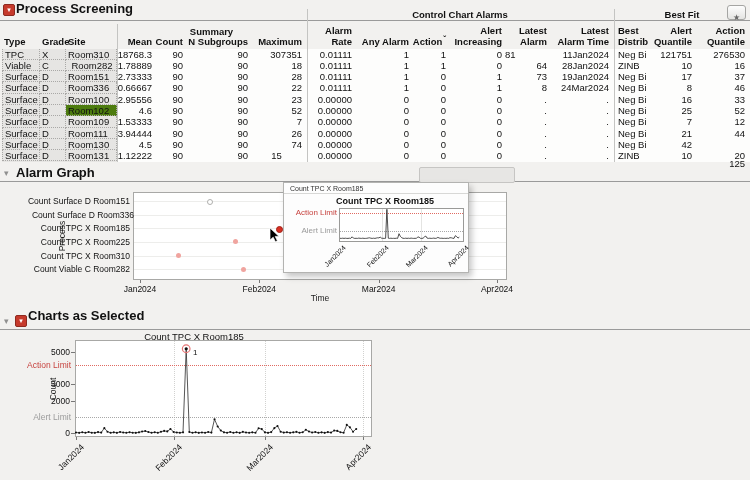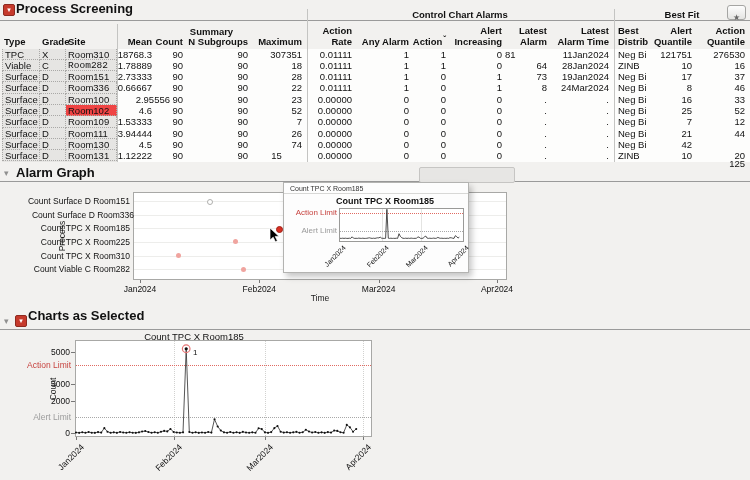--- a/index.html
+++ b/index.html
@@ -81,21 +81,21 @@
     <div style="position: absolute; left: 306.5px; top: 9px; width: 1px; height: 152.5px; background: rgb(196, 196, 194);"></div>
     <div style="position: absolute; left: 613.5px; top: 9px; width: 1px; height: 152.5px; background: rgb(196, 196, 194);"></div>
     <div style="position: absolute; left: 116.5px; top: 24px; width: 1px; height: 137.5px; background: rgb(196, 196, 194);"></div>
     <div style="position: absolute; left: 2px; top: 25px; width: 38px; height: 22px; display: flex; align-items: flex-end; justify-content: flex-start; font-size: 9.5px; font-weight: bold; line-height: 10.5px; white-space: pre-line; text-align: left; box-sizing: border-box; padding-right: 0px; padding-left: 2px; cursor: pointer;">Type</div>
     <div style="position: absolute; left: 40px; top: 25px; width: 26px; height: 22px; display: flex; align-items: flex-end; justify-content: flex-start; font-size: 9.5px; font-weight: bold; line-height: 10.5px; white-space: pre-line; text-align: left; box-sizing: border-box; padding-right: 0px; padding-left: 2px; cursor: pointer;">Grade</div>
     <div style="position: absolute; left: 66px; top: 25px; width: 51px; height: 22px; display: flex; align-items: flex-end; justify-content: flex-start; font-size: 9.5px; font-weight: bold; line-height: 10.5px; white-space: pre-line; text-align: left; box-sizing: border-box; padding-right: 0px; padding-left: 2px; cursor: pointer;">Site</div>
     <div style="position: absolute; left: 117px; top: 25px; width: 38px; height: 22px; display: flex; align-items: flex-end; justify-content: flex-end; font-size: 9.5px; font-weight: bold; line-height: 10.5px; white-space: pre-line; text-align: right; box-sizing: border-box; padding-right: 3px; padding-left: 0px; cursor: pointer;">Mean</div>
     <div style="position: absolute; left: 155px; top: 25px; width: 31px; height: 22px; display: flex; align-items: flex-end; justify-content: flex-end; font-size: 9.5px; font-weight: bold; line-height: 10.5px; white-space: pre-line; text-align: right; box-sizing: border-box; padding-right: 3px; padding-left: 0px; cursor: pointer;">Count</div>
     <div style="position: absolute; left: 186px; top: 25px; width: 65px; height: 22px; display: flex; align-items: flex-end; justify-content: flex-end; font-size: 9.5px; font-weight: bold; line-height: 10.5px; white-space: pre-line; text-align: right; box-sizing: border-box; padding-right: 3px; padding-left: 0px; cursor: pointer;">N Subgroups</div>
     <div style="position: absolute; left: 251px; top: 25px; width: 54px; height: 22px; display: flex; align-items: flex-end; justify-content: flex-end; font-size: 9.5px; font-weight: bold; line-height: 10.5px; white-space: pre-line; text-align: right; box-sizing: border-box; padding-right: 3px; padding-left: 0px; cursor: pointer;">Maximum</div>
-    <div style="position: absolute; left: 306px; top: 25px; width: 49px; height: 22px; display: flex; align-items: flex-end; justify-content: flex-end; font-size: 9.5px; font-weight: bold; line-height: 10.5px; white-space: pre-line; text-align: right; box-sizing: border-box; padding-right: 3px; padding-left: 0px; cursor: pointer;">Action Rate</div>
+    <div style="position: absolute; left: 306px; top: 25px; width: 49px; height: 22px; display: flex; align-items: flex-end; justify-content: flex-end; font-size: 9.5px; font-weight: bold; line-height: 10.5px; white-space: pre-line; text-align: right; box-sizing: border-box; padding-right: 3px; padding-left: 0px; cursor: pointer;">Alarm Rate</div>
     <div style="position: absolute; left: 355px; top: 25px; width: 57px; height: 22px; display: flex; align-items: flex-end; justify-content: flex-end; font-size: 9.5px; font-weight: bold; line-height: 10.5px; white-space: pre-line; text-align: right; box-sizing: border-box; padding-right: 3px; padding-left: 0px; cursor: pointer;">Any Alarm</div>
     <div style="position: absolute; left: 412px; top: 25px; width: 37px; height: 22px; display: flex; align-items: flex-end; justify-content: flex-end; font-size: 9.5px; font-weight: bold; line-height: 10.5px; white-space: pre-line; text-align: right; box-sizing: border-box; padding-right: 3px; padding-left: 0px; cursor: pointer;">Action<span style="font-size: 8px; position: relative; top: -3px; margin-left: 1px;">ˇ</span></div>
     <div style="position: absolute; left: 449px; top: 25px; width: 56px; height: 22px; display: flex; align-items: flex-end; justify-content: flex-end; font-size: 9.5px; font-weight: bold; line-height: 10.5px; white-space: pre-line; text-align: right; box-sizing: border-box; padding-right: 3px; padding-left: 0px; cursor: pointer;">Alert
 Increasing</div>
     <div style="position: absolute; left: 505px; top: 25px; width: 45px; height: 22px; display: flex; align-items: flex-end; justify-content: flex-end; font-size: 9.5px; font-weight: bold; line-height: 10.5px; white-space: pre-line; text-align: right; box-sizing: border-box; padding-right: 3px; padding-left: 0px; cursor: pointer;">Latest
 Alarm</div>
     <div style="position: absolute; left: 550px; top: 25px; width: 62px; height: 22px; display: flex; align-items: flex-end; justify-content: flex-end; font-size: 9.5px; font-weight: bold; line-height: 10.5px; white-space: pre-line; text-align: right; box-sizing: border-box; padding-right: 3px; padding-left: 0px; cursor: pointer;">Latest
 Alarm Time</div>
     <div style="position: absolute; left: 616px; top: 25px; width: 31px; height: 22px; display: flex; align-items: flex-end; justify-content: flex-start; font-size: 9.5px; font-weight: bold; line-height: 10.5px; white-space: pre-line; text-align: left; box-sizing: border-box; padding-right: 0px; padding-left: 2px; cursor: pointer;">Best
 Distrib</div>
@@ -114,21 +114,21 @@
     <div style="position: absolute; left: 355px; top: 48.5px; width: 57px; height: 11.3px; font-size: 9.5px; line-height: 11.3px; white-space: nowrap; overflow: hidden; text-align: right; box-sizing: border-box; padding-right: 3px; padding-left: 0px;">1</div>
     <div style="position: absolute; left: 412px; top: 48.5px; width: 37px; height: 11.3px; font-size: 9.5px; line-height: 11.3px; white-space: nowrap; overflow: hidden; text-align: right; box-sizing: border-box; padding-right: 3px; padding-left: 0px;">1</div>
     <div style="position: absolute; left: 449px; top: 48.5px; width: 56px; height: 11.3px; font-size: 9.5px; line-height: 11.3px; white-space: nowrap; overflow: hidden; text-align: right; box-sizing: border-box; padding-right: 3px; padding-left: 0px;">0</div>
     <div style="position: absolute; left: 505px; top: 48.5px; width: 45px; height: 11.3px; font-size: 9.5px; line-height: 11.3px; white-space: nowrap; overflow: hidden; text-align: left; box-sizing: border-box; padding-right: 3px; padding-left: 0px;">81</div>
     <div style="position: absolute; left: 550px; top: 48.5px; width: 62px; height: 11.3px; font-size: 9.5px; line-height: 11.3px; white-space: nowrap; overflow: hidden; text-align: right; box-sizing: border-box; padding-right: 3px; padding-left: 0px;">11Jan2024</div>
     <div style="position: absolute; left: 616px; top: 48.5px; width: 31px; height: 11.3px; font-size: 9.5px; line-height: 11.3px; white-space: nowrap; overflow: hidden; text-align: left; box-sizing: border-box; padding-right: 0px; padding-left: 2px;">Neg Bin</div>
     <div style="position: absolute; left: 647px; top: 48.5px; width: 48px; height: 11.3px; font-size: 9.5px; line-height: 11.3px; white-space: nowrap; overflow: hidden; text-align: right; box-sizing: border-box; padding-right: 3px; padding-left: 0px;">121751</div>
     <div style="position: absolute; left: 695px; top: 48.5px; width: 53px; height: 11.3px; font-size: 9.5px; line-height: 11.3px; white-space: nowrap; overflow: hidden; text-align: right; box-sizing: border-box; padding-right: 3px; padding-left: 0px;">276530</div>
     <div style="position: absolute; left: 2px; top: 59.8px; width: 38px; height: 11.3px; font-size: 9.5px; line-height: 11.3px; white-space: nowrap; overflow: hidden; text-align: left; box-sizing: border-box; padding-right: 0px; padding-left: 2px; background: rgb(230, 229, 227); border-right: 1px dotted rgb(169, 168, 166); border-bottom: 1px dotted rgb(169, 168, 166); border-left: 1px dotted rgb(169, 168, 166);">Viable</div>
     <div style="position: absolute; left: 40px; top: 59.8px; width: 26px; height: 11.3px; font-size: 9.5px; line-height: 11.3px; white-space: nowrap; overflow: hidden; text-align: left; box-sizing: border-box; padding-right: 0px; padding-left: 2px; background: rgb(230, 229, 227); border-right: 1px dotted rgb(169, 168, 166); border-bottom: 1px dotted rgb(169, 168, 166);">C</div>
-    <div style="position: absolute; left: 66px; top: 59.8px; width: 51px; height: 11.3px; font-size: 9.5px; line-height: 11.3px; white-space: nowrap; overflow: hidden; text-align: right; box-sizing: border-box; padding-right: 8px; padding-left: 2px; background: rgb(230, 229, 227); border-right: 1px dotted rgb(169, 168, 166); border-bottom: 1px dotted rgb(169, 168, 166); font-family: Liberation Mono, monospace;">Room282</div>
+    <div style="position: absolute; left: 66px; top: 59.8px; width: 51px; height: 11.3px; font-size: 9.5px; line-height: 11.3px; white-space: nowrap; overflow: hidden; text-align: center; box-sizing: border-box; padding-right: 0px; padding-left: 2px; background: rgb(230, 229, 227); border-right: 1px dotted rgb(169, 168, 166); border-bottom: 1px dotted rgb(169, 168, 166);">Room282</div>
     <div style="position: absolute; left: 117px; top: 59.8px; width: 38px; height: 11.3px; font-size: 9.5px; line-height: 11.3px; white-space: nowrap; overflow: hidden; text-align: right; box-sizing: border-box; padding-right: 3px; padding-left: 0px;">1.78889</div>
     <div style="position: absolute; left: 155px; top: 59.8px; width: 31px; height: 11.3px; font-size: 9.5px; line-height: 11.3px; white-space: nowrap; overflow: hidden; text-align: right; box-sizing: border-box; padding-right: 3px; padding-left: 0px;">90</div>
     <div style="position: absolute; left: 186px; top: 59.8px; width: 65px; height: 11.3px; font-size: 9.5px; line-height: 11.3px; white-space: nowrap; overflow: hidden; text-align: right; box-sizing: border-box; padding-right: 3px; padding-left: 0px;">90</div>
     <div style="position: absolute; left: 251px; top: 59.8px; width: 54px; height: 11.3px; font-size: 9.5px; line-height: 11.3px; white-space: nowrap; overflow: hidden; text-align: right; box-sizing: border-box; padding-right: 3px; padding-left: 0px;">18</div>
     <div style="position: absolute; left: 306px; top: 59.8px; width: 49px; height: 11.3px; font-size: 9.5px; line-height: 11.3px; white-space: nowrap; overflow: hidden; text-align: right; box-sizing: border-box; padding-right: 3px; padding-left: 0px;">0.01111</div>
     <div style="position: absolute; left: 355px; top: 59.8px; width: 57px; height: 11.3px; font-size: 9.5px; line-height: 11.3px; white-space: nowrap; overflow: hidden; text-align: right; box-sizing: border-box; padding-right: 3px; padding-left: 0px;">1</div>
     <div style="position: absolute; left: 412px; top: 59.8px; width: 37px; height: 11.3px; font-size: 9.5px; line-height: 11.3px; white-space: nowrap; overflow: hidden; text-align: right; box-sizing: border-box; padding-right: 3px; padding-left: 0px;">1</div>
     <div style="position: absolute; left: 449px; top: 59.8px; width: 56px; height: 11.3px; font-size: 9.5px; line-height: 11.3px; white-space: nowrap; overflow: hidden; text-align: right; box-sizing: border-box; padding-right: 3px; padding-left: 0px;">0</div>
     <div style="position: absolute; left: 505px; top: 59.8px; width: 45px; height: 11.3px; font-size: 9.5px; line-height: 11.3px; white-space: nowrap; overflow: hidden; text-align: right; box-sizing: border-box; padding-right: 3px; padding-left: 0px;">64</div>
     <div style="position: absolute; left: 550px; top: 59.8px; width: 62px; height: 11.3px; font-size: 9.5px; line-height: 11.3px; white-space: nowrap; overflow: hidden; text-align: right; box-sizing: border-box; padding-right: 3px; padding-left: 0px;">28Jan2024</div>
@@ -163,36 +163,36 @@
     <div style="position: absolute; left: 412px; top: 82.4px; width: 37px; height: 11.3px; font-size: 9.5px; line-height: 11.3px; white-space: nowrap; overflow: hidden; text-align: right; box-sizing: border-box; padding-right: 3px; padding-left: 0px;">0</div>
     <div style="position: absolute; left: 449px; top: 82.4px; width: 56px; height: 11.3px; font-size: 9.5px; line-height: 11.3px; white-space: nowrap; overflow: hidden; text-align: right; box-sizing: border-box; padding-right: 3px; padding-left: 0px;">1</div>
     <div style="position: absolute; left: 505px; top: 82.4px; width: 45px; height: 11.3px; font-size: 9.5px; line-height: 11.3px; white-space: nowrap; overflow: hidden; text-align: right; box-sizing: border-box; padding-right: 3px; padding-left: 0px;">8</div>
     <div style="position: absolute; left: 550px; top: 82.4px; width: 62px; height: 11.3px; font-size: 9.5px; line-height: 11.3px; white-space: nowrap; overflow: hidden; text-align: right; box-sizing: border-box; padding-right: 3px; padding-left: 0px;">24Mar2024</div>
     <div style="position: absolute; left: 616px; top: 82.4px; width: 31px; height: 11.3px; font-size: 9.5px; line-height: 11.3px; white-space: nowrap; overflow: hidden; text-align: left; box-sizing: border-box; padding-right: 0px; padding-left: 2px;">Neg Bin</div>
     <div style="position: absolute; left: 647px; top: 82.4px; width: 48px; height: 11.3px; font-size: 9.5px; line-height: 11.3px; white-space: nowrap; overflow: hidden; text-align: right; box-sizing: border-box; padding-right: 3px; padding-left: 0px;">8</div>
     <div style="position: absolute; left: 695px; top: 82.4px; width: 53px; height: 11.3px; font-size: 9.5px; line-height: 11.3px; white-space: nowrap; overflow: hidden; text-align: right; box-sizing: border-box; padding-right: 3px; padding-left: 0px;">46</div>
     <div style="position: absolute; left: 2px; top: 93.7px; width: 38px; height: 11.3px; font-size: 9.5px; line-height: 11.3px; white-space: nowrap; overflow: hidden; text-align: left; box-sizing: border-box; padding-right: 0px; padding-left: 2px; background: rgb(230, 229, 227); border-right: 1px dotted rgb(169, 168, 166); border-bottom: 1px dotted rgb(169, 168, 166); border-left: 1px dotted rgb(169, 168, 166);">Surface</div>
     <div style="position: absolute; left: 40px; top: 93.7px; width: 26px; height: 11.3px; font-size: 9.5px; line-height: 11.3px; white-space: nowrap; overflow: hidden; text-align: left; box-sizing: border-box; padding-right: 0px; padding-left: 2px; background: rgb(230, 229, 227); border-right: 1px dotted rgb(169, 168, 166); border-bottom: 1px dotted rgb(169, 168, 166);">D</div>
     <div style="position: absolute; left: 66px; top: 93.7px; width: 51px; height: 11.3px; font-size: 9.5px; line-height: 11.3px; white-space: nowrap; overflow: hidden; text-align: left; box-sizing: border-box; padding-right: 0px; padding-left: 2px; background: rgb(230, 229, 227); border-right: 1px dotted rgb(169, 168, 166); border-bottom: 1px dotted rgb(169, 168, 166);">Room100</div>
-    <div style="position: absolute; left: 117px; top: 93.7px; width: 38px; height: 11.3px; font-size: 9.5px; line-height: 11.3px; white-space: nowrap; overflow: hidden; text-align: right; box-sizing: border-box; padding-right: 3px; padding-left: 0px; margin-left: 18px;">2.95556</div>
+    <div style="position: absolute; left: 117px; top: 93.7px; width: 38px; height: 11.3px; font-size: 9.5px; line-height: 11.3px; white-space: nowrap; overflow: hidden; text-align: right; box-sizing: border-box; padding-right: 3px; padding-left: 0px;">2.95556</div>
     <div style="position: absolute; left: 155px; top: 93.7px; width: 31px; height: 11.3px; font-size: 9.5px; line-height: 11.3px; white-space: nowrap; overflow: hidden; text-align: right; box-sizing: border-box; padding-right: 3px; padding-left: 0px;">90</div>
     <div style="position: absolute; left: 186px; top: 93.7px; width: 65px; height: 11.3px; font-size: 9.5px; line-height: 11.3px; white-space: nowrap; overflow: hidden; text-align: right; box-sizing: border-box; padding-right: 3px; padding-left: 0px;">90</div>
     <div style="position: absolute; left: 251px; top: 93.7px; width: 54px; height: 11.3px; font-size: 9.5px; line-height: 11.3px; white-space: nowrap; overflow: hidden; text-align: right; box-sizing: border-box; padding-right: 3px; padding-left: 0px;">23</div>
     <div style="position: absolute; left: 306px; top: 93.7px; width: 49px; height: 11.3px; font-size: 9.5px; line-height: 11.3px; white-space: nowrap; overflow: hidden; text-align: right; box-sizing: border-box; padding-right: 3px; padding-left: 0px;">0.00000</div>
     <div style="position: absolute; left: 355px; top: 93.7px; width: 57px; height: 11.3px; font-size: 9.5px; line-height: 11.3px; white-space: nowrap; overflow: hidden; text-align: right; box-sizing: border-box; padding-right: 3px; padding-left: 0px;">0</div>
     <div style="position: absolute; left: 412px; top: 93.7px; width: 37px; height: 11.3px; font-size: 9.5px; line-height: 11.3px; white-space: nowrap; overflow: hidden; text-align: right; box-sizing: border-box; padding-right: 3px; padding-left: 0px;">0</div>
     <div style="position: absolute; left: 449px; top: 93.7px; width: 56px; height: 11.3px; font-size: 9.5px; line-height: 11.3px; white-space: nowrap; overflow: hidden; text-align: right; box-sizing: border-box; padding-right: 3px; padding-left: 0px;">0</div>
     <div style="position: absolute; left: 505px; top: 93.7px; width: 45px; height: 11.3px; font-size: 9.5px; line-height: 11.3px; white-space: nowrap; overflow: hidden; text-align: right; box-sizing: border-box; padding-right: 3px; padding-left: 0px;">.</div>
     <div style="position: absolute; left: 550px; top: 93.7px; width: 62px; height: 11.3px; font-size: 9.5px; line-height: 11.3px; white-space: nowrap; overflow: hidden; text-align: right; box-sizing: border-box; padding-right: 3px; padding-left: 0px;">.</div>
     <div style="position: absolute; left: 616px; top: 93.7px; width: 31px; height: 11.3px; font-size: 9.5px; line-height: 11.3px; white-space: nowrap; overflow: hidden; text-align: left; box-sizing: border-box; padding-right: 0px; padding-left: 2px;">Neg Bin</div>
     <div style="position: absolute; left: 647px; top: 93.7px; width: 48px; height: 11.3px; font-size: 9.5px; line-height: 11.3px; white-space: nowrap; overflow: hidden; text-align: right; box-sizing: border-box; padding-right: 3px; padding-left: 0px;">16</div>
     <div style="position: absolute; left: 695px; top: 93.7px; width: 53px; height: 11.3px; font-size: 9.5px; line-height: 11.3px; white-space: nowrap; overflow: hidden; text-align: right; box-sizing: border-box; padding-right: 3px; padding-left: 0px;">33</div>
     <div style="position: absolute; left: 2px; top: 105px; width: 38px; height: 11.3px; font-size: 9.5px; line-height: 11.3px; white-space: nowrap; overflow: hidden; text-align: left; box-sizing: border-box; padding-right: 0px; padding-left: 2px; background: rgb(230, 229, 227); border-right: 1px dotted rgb(169, 168, 166); border-bottom: 1px dotted rgb(169, 168, 166); border-left: 1px dotted rgb(169, 168, 166);">Surface</div>
     <div style="position: absolute; left: 40px; top: 105px; width: 26px; height: 11.3px; font-size: 9.5px; line-height: 11.3px; white-space: nowrap; overflow: hidden; text-align: left; box-sizing: border-box; padding-right: 0px; padding-left: 2px; background: rgb(230, 229, 227); border-right: 1px dotted rgb(169, 168, 166); border-bottom: 1px dotted rgb(169, 168, 166);">D</div>
-    <div style="position: absolute; left: 66px; top: 105px; width: 51px; height: 11.3px; font-size: 9.5px; line-height: 11.3px; white-space: nowrap; overflow: hidden; text-align: left; box-sizing: border-box; padding-right: 0px; padding-left: 2px; background: #ef4444; border-right: 1px dotted rgb(169, 168, 166); border-bottom: 1px dotted rgb(169, 168, 166);">Room102</div>
+    <div style="position: absolute; left: 66px; top: 105px; width: 51px; height: 11.3px; font-size: 9.5px; line-height: 11.3px; white-space: nowrap; overflow: hidden; text-align: left; box-sizing: border-box; padding-right: 0px; padding-left: 2px; background: #4d7c0f; border-right: 1px dotted rgb(169, 168, 166); border-bottom: 1px dotted rgb(169, 168, 166);">Room102</div>
     <div style="position: absolute; left: 117px; top: 105px; width: 38px; height: 11.3px; font-size: 9.5px; line-height: 11.3px; white-space: nowrap; overflow: hidden; text-align: right; box-sizing: border-box; padding-right: 3px; padding-left: 0px;">4.6</div>
     <div style="position: absolute; left: 155px; top: 105px; width: 31px; height: 11.3px; font-size: 9.5px; line-height: 11.3px; white-space: nowrap; overflow: hidden; text-align: right; box-sizing: border-box; padding-right: 3px; padding-left: 0px;">90</div>
     <div style="position: absolute; left: 186px; top: 105px; width: 65px; height: 11.3px; font-size: 9.5px; line-height: 11.3px; white-space: nowrap; overflow: hidden; text-align: right; box-sizing: border-box; padding-right: 3px; padding-left: 0px;">90</div>
     <div style="position: absolute; left: 251px; top: 105px; width: 54px; height: 11.3px; font-size: 9.5px; line-height: 11.3px; white-space: nowrap; overflow: hidden; text-align: right; box-sizing: border-box; padding-right: 3px; padding-left: 0px;">52</div>
     <div style="position: absolute; left: 306px; top: 105px; width: 49px; height: 11.3px; font-size: 9.5px; line-height: 11.3px; white-space: nowrap; overflow: hidden; text-align: right; box-sizing: border-box; padding-right: 3px; padding-left: 0px;">0.00000</div>
     <div style="position: absolute; left: 355px; top: 105px; width: 57px; height: 11.3px; font-size: 9.5px; line-height: 11.3px; white-space: nowrap; overflow: hidden; text-align: right; box-sizing: border-box; padding-right: 3px; padding-left: 0px;">0</div>
     <div style="position: absolute; left: 412px; top: 105px; width: 37px; height: 11.3px; font-size: 9.5px; line-height: 11.3px; white-space: nowrap; overflow: hidden; text-align: right; box-sizing: border-box; padding-right: 3px; padding-left: 0px;">0</div>
     <div style="position: absolute; left: 449px; top: 105px; width: 56px; height: 11.3px; font-size: 9.5px; line-height: 11.3px; white-space: nowrap; overflow: hidden; text-align: right; box-sizing: border-box; padding-right: 3px; padding-left: 0px;">0</div>
     <div style="position: absolute; left: 505px; top: 105px; width: 45px; height: 11.3px; font-size: 9.5px; line-height: 11.3px; white-space: nowrap; overflow: hidden; text-align: right; box-sizing: border-box; padding-right: 3px; padding-left: 0px;">.</div>
     <div style="position: absolute; left: 550px; top: 105px; width: 62px; height: 11.3px; font-size: 9.5px; line-height: 11.3px; white-space: nowrap; overflow: hidden; text-align: right; box-sizing: border-box; padding-right: 3px; padding-left: 0px;">.</div>

